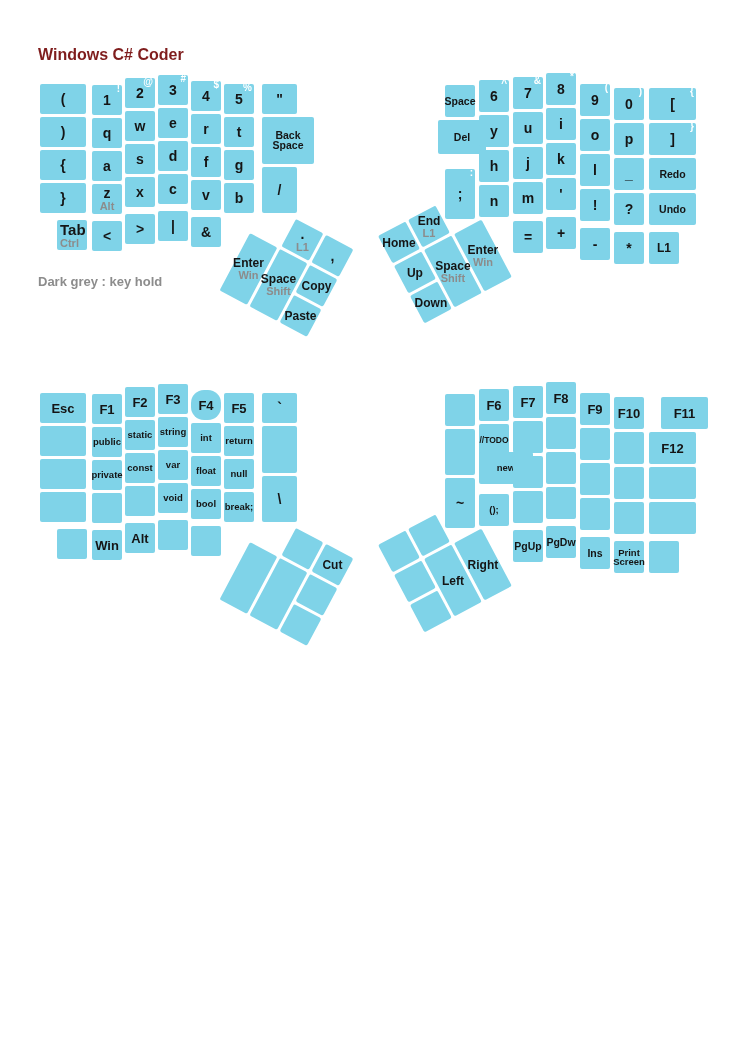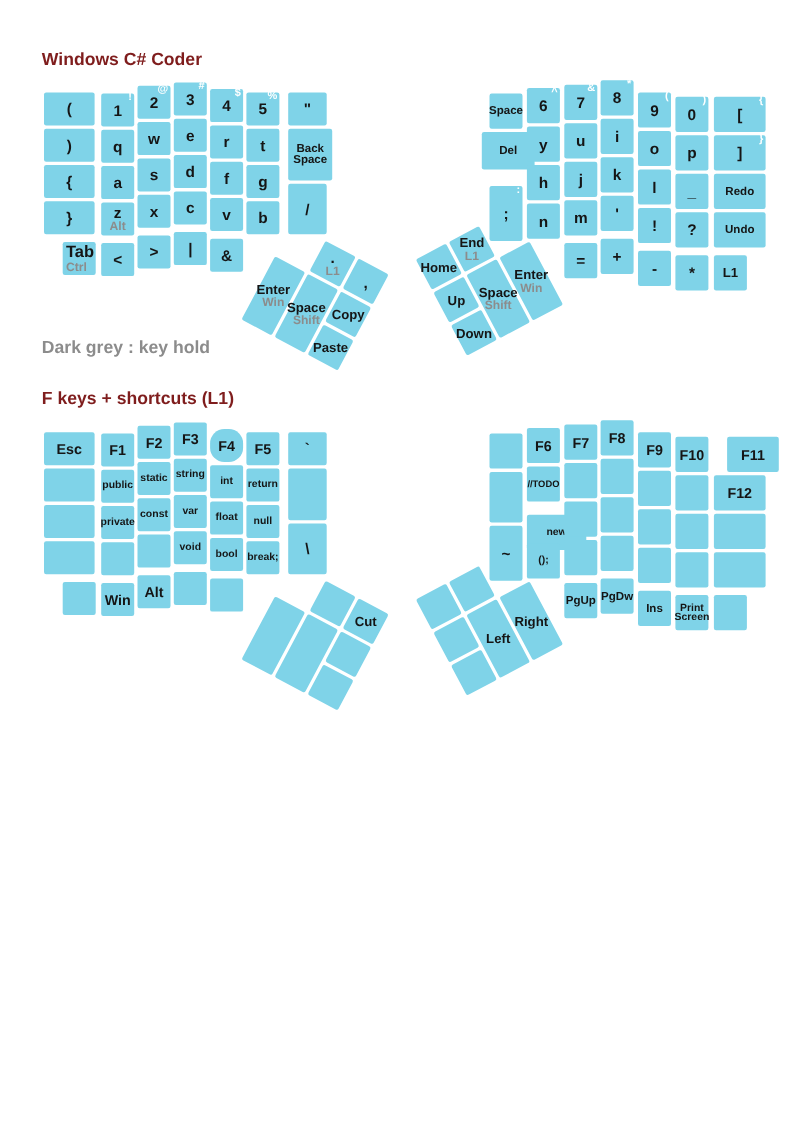--- a/index.html
+++ b/index.html
@@ -1,39 +1,38 @@
 <!DOCTYPE html>
 <html style="--key: #7FD3E8; --label: #151515; --hold: #8C8C8C; --shift: #FFFFFF; --bg: #FFFFFF;"><head>
 <meta charset="utf-8">
 <style>
   html,body{margin:0;padding:0;background:#fff;}
   .page{position:relative;width:736px;height:1041px;background:var(--bg,#fff);
         font-family:"Liberation Sans",sans-serif;overflow:hidden;}
   .h-title{position:absolute;left:38px;font-weight:bold;font-size:16px;color:#7f1d1d;}
-  .note{position:absolute;left:38px;font-weight:bold;font-size:16px;color:var(--hold,#8c8c8c);margin-top:34px;}
+  .note{position:absolute;left:38px;font-weight:bold;font-size:13px;color:var(--hold,#8c8c8c);}
   .board{position:absolute;left:0;top:0;width:100%;height:100%;}
   .key{position:absolute;background:var(--key,#7fd3e8);border-radius:2px;box-sizing:border-box;}
   .kin{position:absolute;left:0;top:0;right:0;bottom:0;display:flex;flex-direction:column;
        align-items:center;justify-content:center;line-height:1;}
   .lbl{font-weight:bold;color:var(--label,#151515);text-align:center;white-space:pre-line;}
   .hold{font-weight:bold;color:var(--hold,#8c8c8c);font-size:11px;margin-top:1px;}
   .shift{position:absolute;top:-2px;right:2px;font-weight:bold;color:var(--shift,#fff);
          font-size:10px;z-index:2;}
   .al-l .kin{align-items:flex-start;padding-left:3px;}
   .thumb{position:absolute;transform-origin:0 0;width:100px;height:104px;}
   .sz-def{font-size:14px}.sz-md{font-size:12px}.sz-fn{font-size:13px}
   .sz-sm{font-size:10.5px}.sz-xs{font-size:9.5px}.sz-xxs{font-size:8.5px}.sz-lg{font-size:15px}
 </style>
 </head>
 <body>
 
 <div class="page">
   <div class="h-title" style="top:46px">Windows C# Coder</div>
   <div class="note" style="top:274px">Dark grey : key hold</div>
-  <div class="h-title" style="top:354px">F keys + shortcuts (L1)</div>
 
   <div class="board">
       <div class="thumb" style="left: 266px; top: 203px; transform: rotate(28deg);">
         <div class="key" style="left: 0px; top: 34px; width: 31px; height: 65px;">
           <div class="kin" style="transform: rotate(-28deg);">
             <span class="lbl sz-md">Enter</span>
             <span class="hold">Win</span>
           </div>
         </div>
         <div class="key" style="left: 34px; top: 0px; width: 31px; height: 31px;">
@@ -249,21 +248,21 @@
       <div class="key" style="left: 224px; top: 183px; width: 30px; height: 30px;">
         <div class="kin">
           <span class="lbl sz-def">b</span>
         </div>
       </div>
       <div class="key" style="left: 262px; top: 84px; width: 35px; height: 30px;">
         <div class="kin">
           <span class="lbl sz-def">"</span>
         </div>
       </div>
-      <div class="key" style="left: 262px; top: 117px; width: 40px; height: 46.5px;">
+      <div class="key" style="left: 262px; top: 117px; width: 52px; height: 46.5px;">
         <div class="kin">
           <span class="lbl sz-sm">Back Space</span>
         </div>
       </div>
       <div class="key" style="left: 262px; top: 166.5px; width: 35px; height: 46.5px;">
         <div class="kin">
           <span class="lbl sz-def">/</span>
         </div>
       </div>
       <div class="key" style="left: 445px; top: 85px; width: 30px; height: 32px;">
@@ -638,21 +637,21 @@
       <div class="key" style="left: 479px; top: 389px; width: 30px; height: 32px;">
         <div class="kin">
           <span class="lbl sz-fn">F6</span>
         </div>
       </div>
       <div class="key" style="left: 479px; top: 424px; width: 30px; height: 32px;">
         <div class="kin">
           <span class="lbl sz-xxs">//TODO</span>
         </div>
       </div>
-      <div class="key" style="left: 479px; top: 468px; width: 54px; height: 32px;">
+      <div class="key" style="left: 479px; top: 452px; width: 54px; height: 32px;">
         <div class="kin">
           <span class="lbl sz-xs">new</span>
         </div>
       </div>
       <div class="key" style="left: 479px; top: 494px; width: 30px; height: 32px;">
         <div class="kin">
           <span class="lbl sz-xs">();</span>
         </div>
       </div>
       <div class="key" style="left: 513px; top: 386px; width: 30px; height: 32px;">

